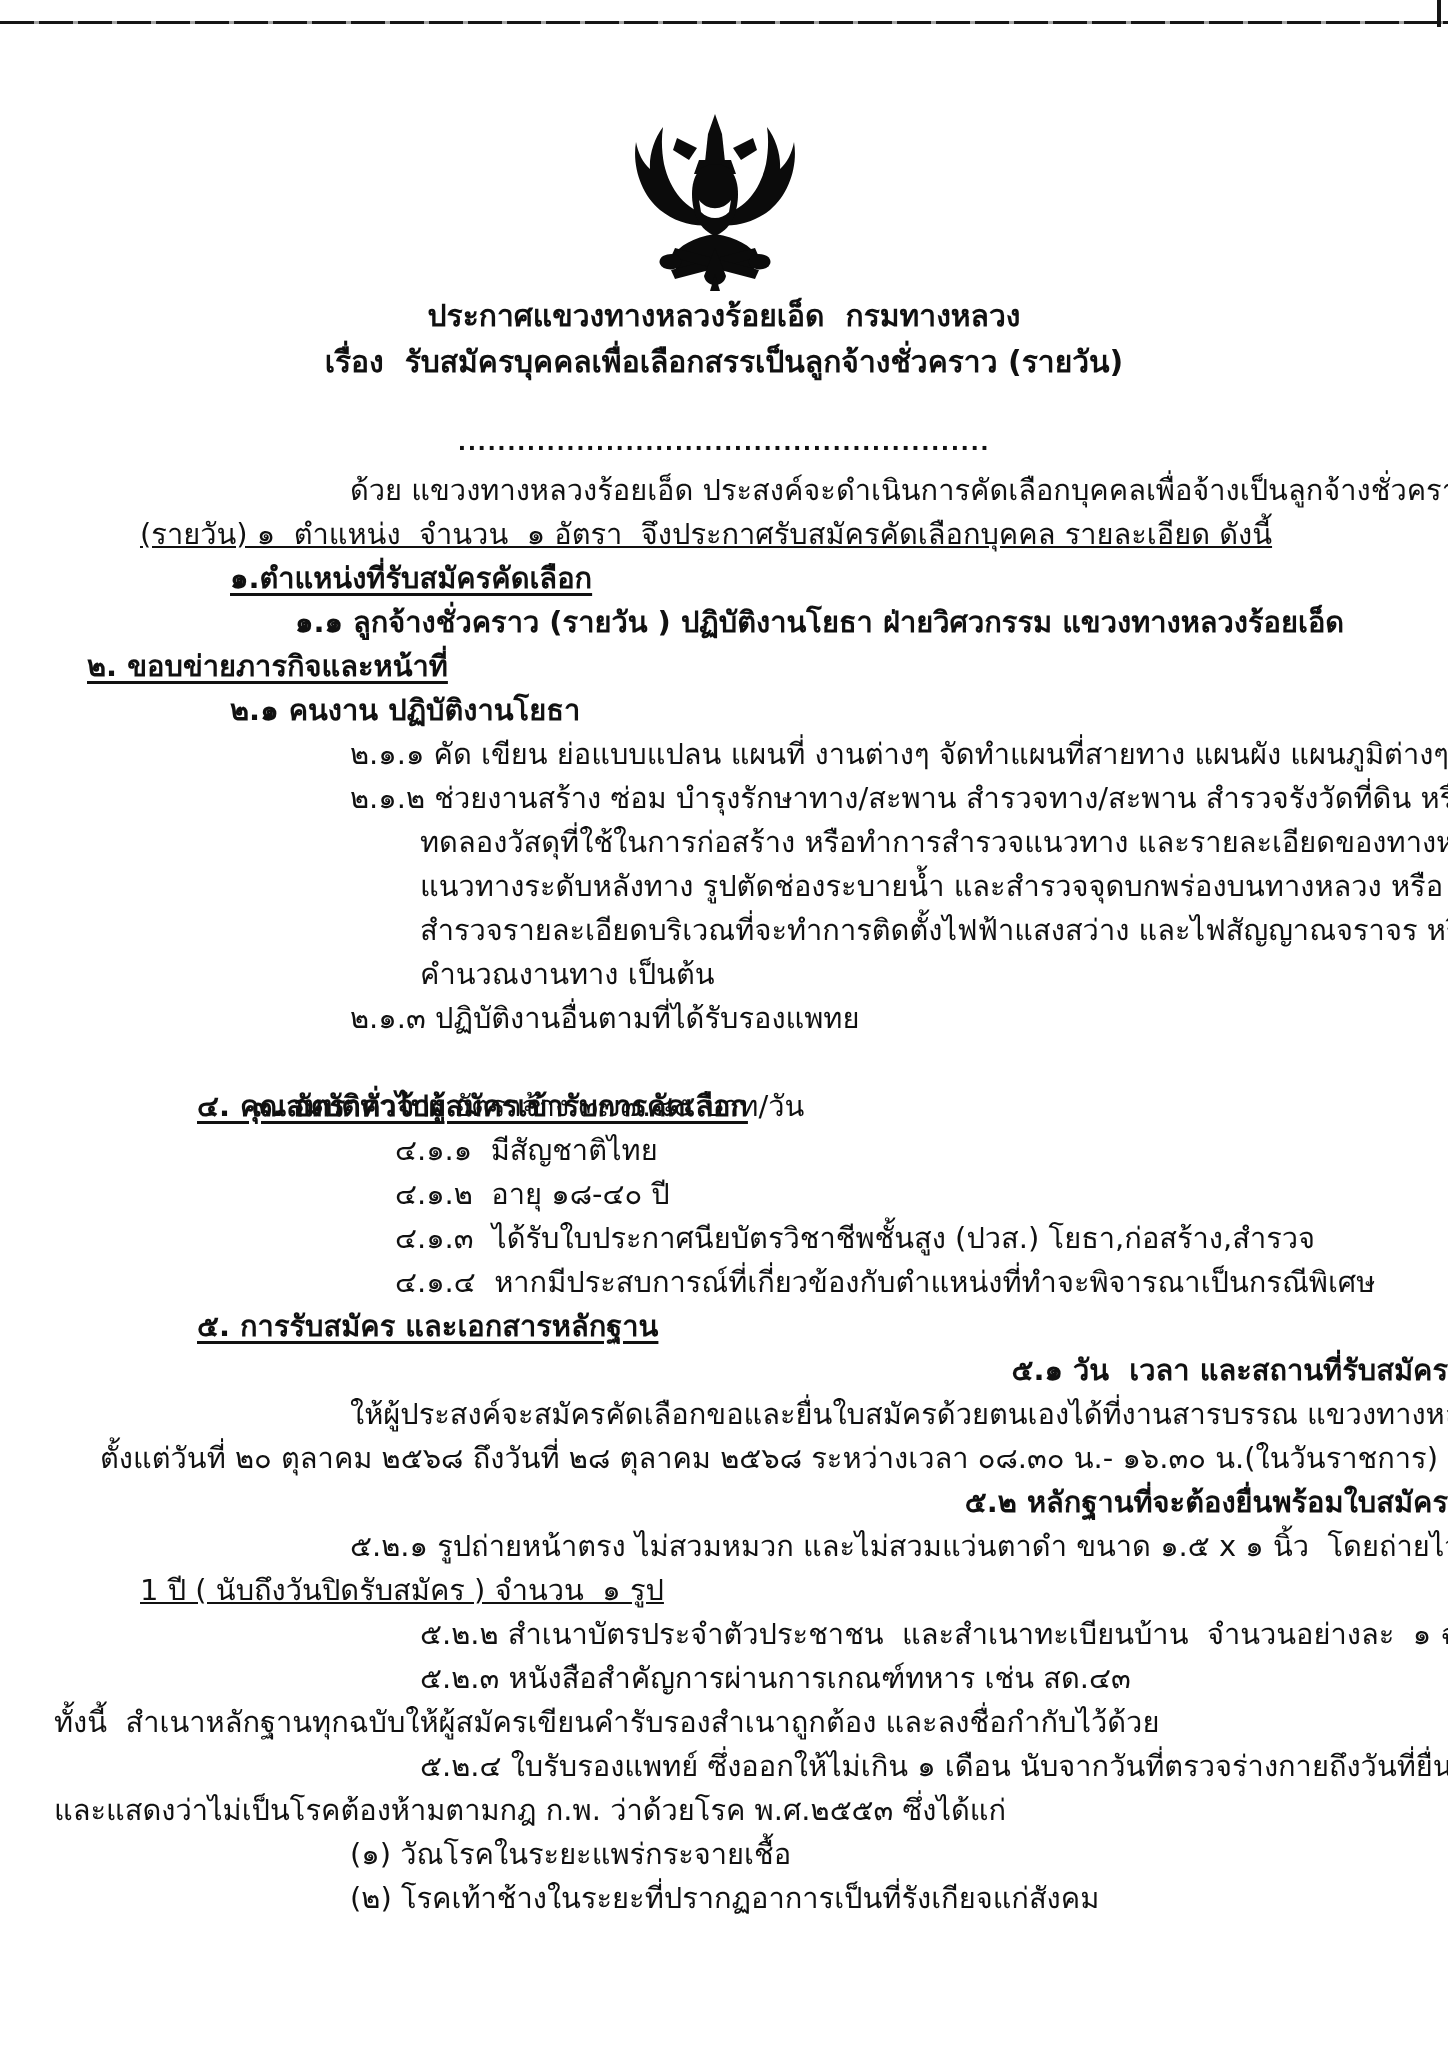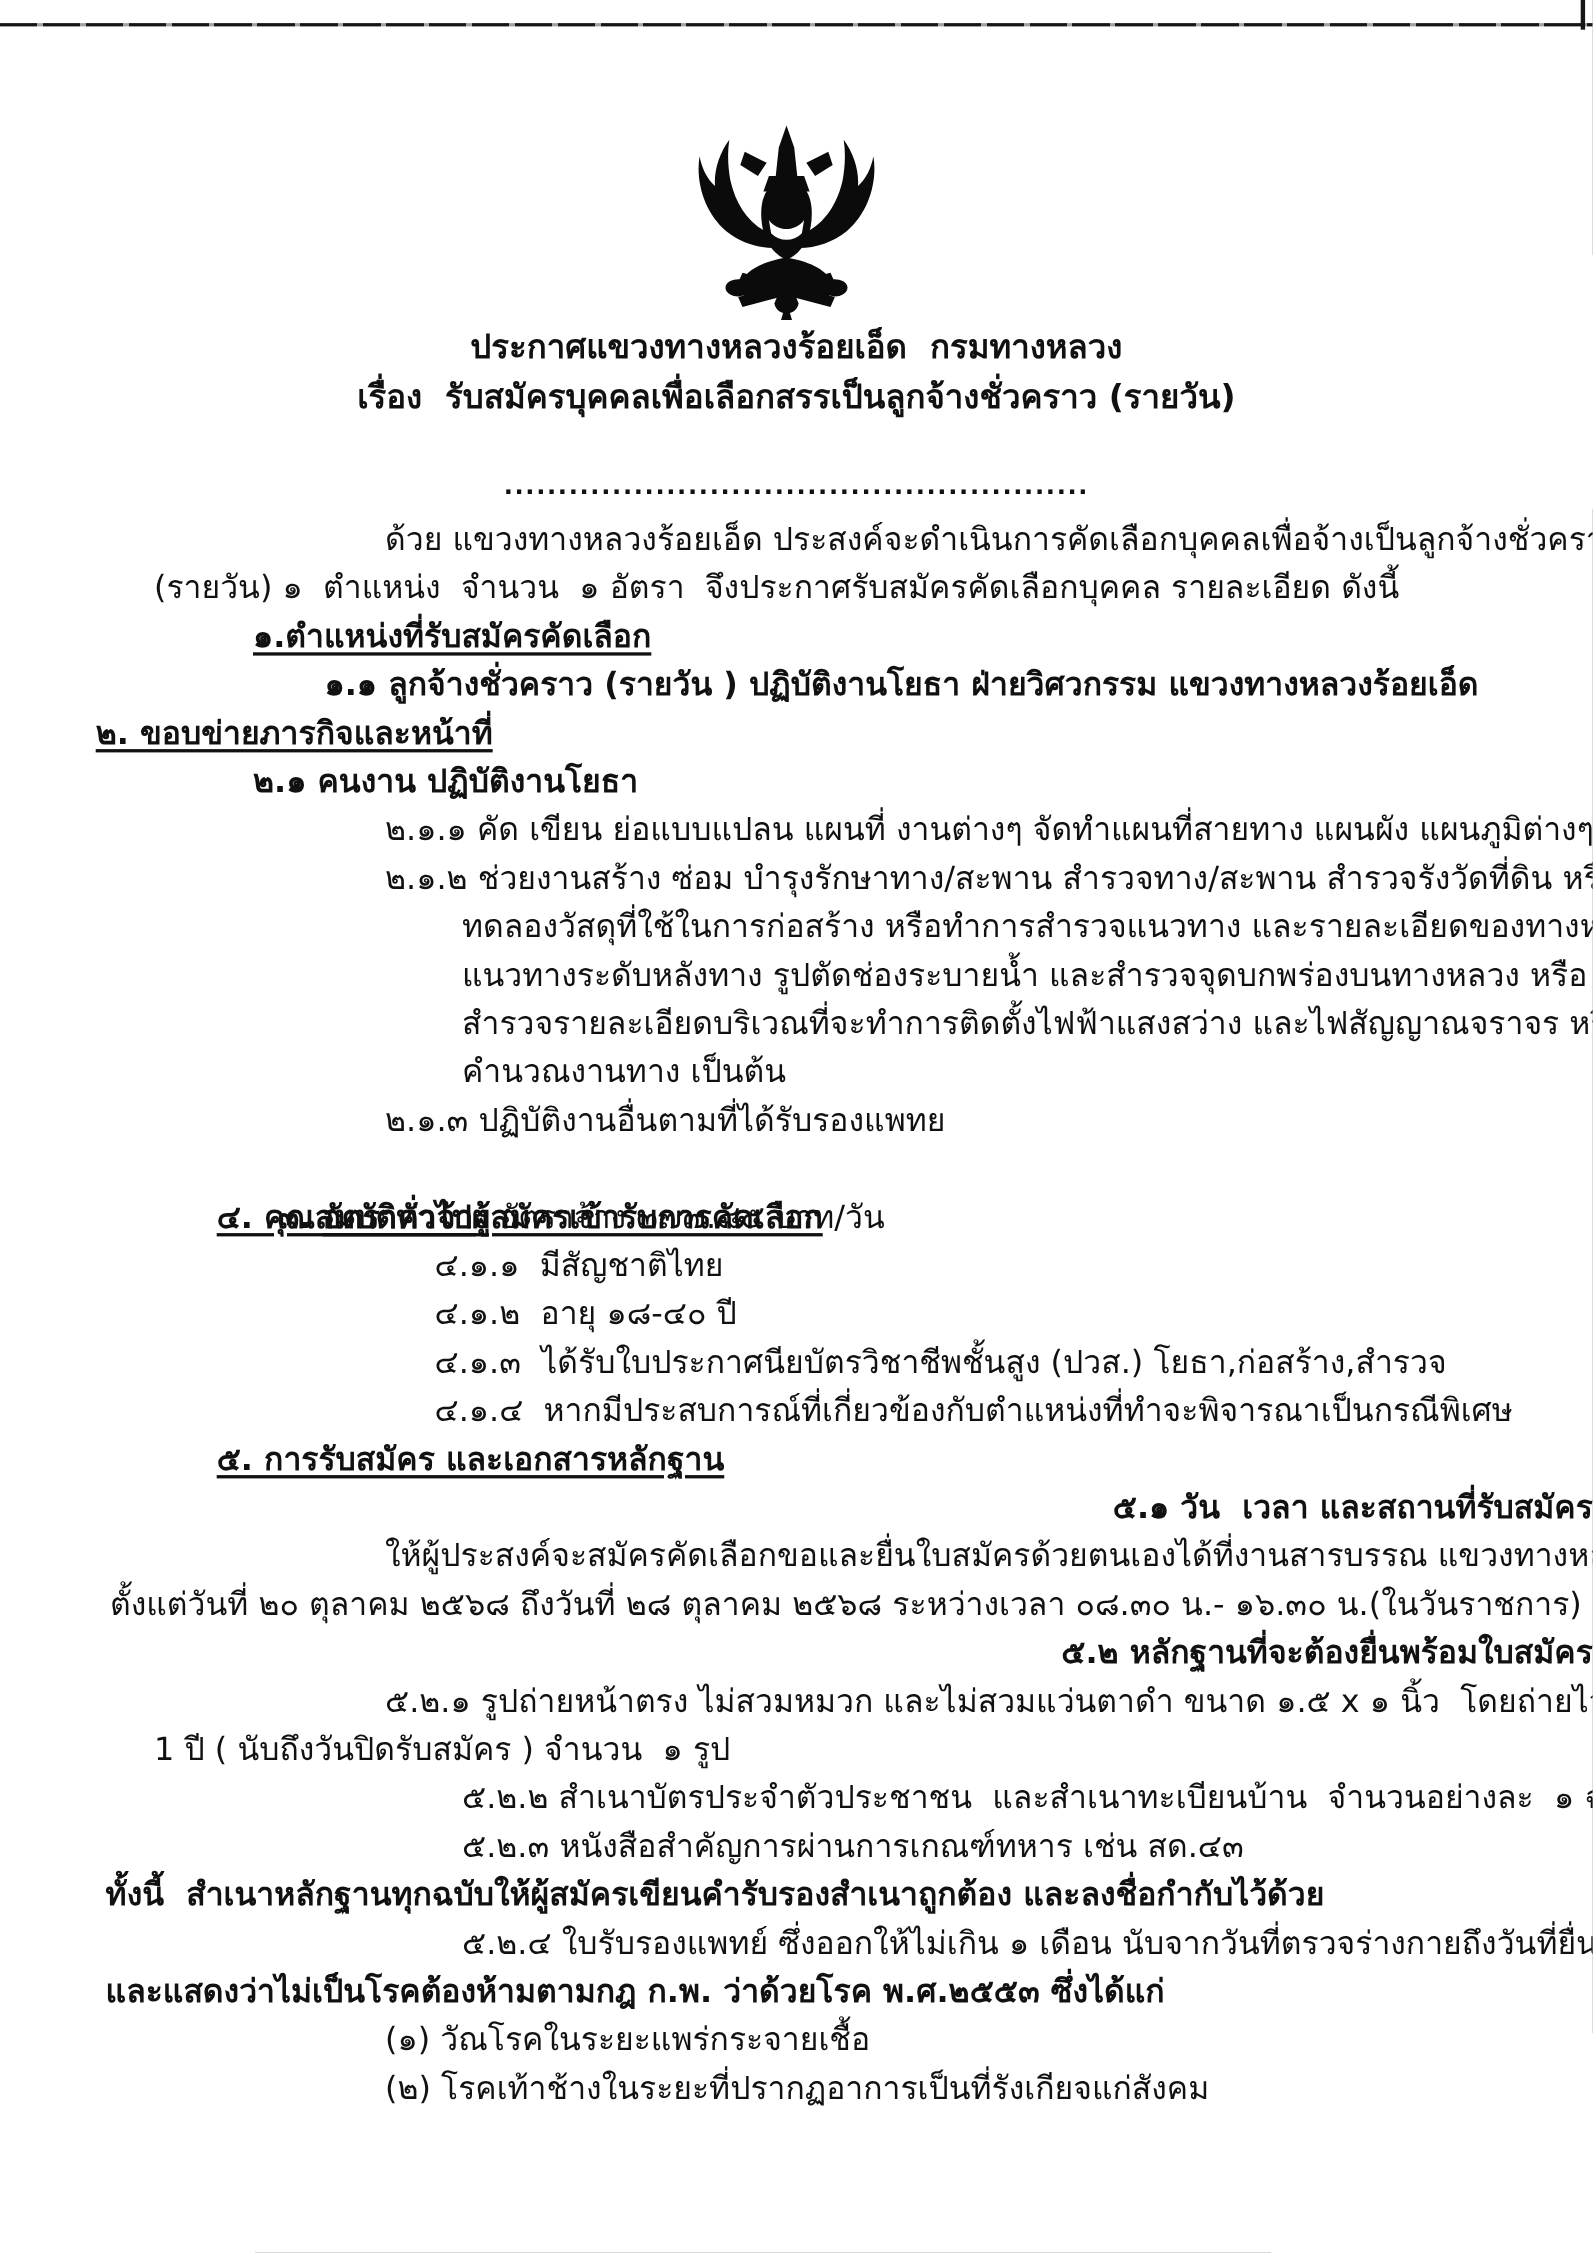--- a/index.html
+++ b/index.html
@@ -33,21 +33,21 @@
     font-weight:bold;font-size:22px;letter-spacing:1.5px;line-height:26px;
   }
   
   .body{position:absolute;top:468px;left:0;right:0;}
   .ln{
     height:44px;line-height:44px;font-size:29px;white-space:pre;
   }
   .b{font-weight:bold;}
   .u{text-decoration:underline;text-decoration-thickness:2.5px;text-underline-offset:5px;}
   
-  .i100{margin-left:100px;} .i115{margin-left:96px;font-weight:bold;} .i140{margin-left:140px;}
+  .i100{margin-left:100px;} .i115{margin-left:54px;} .i140{margin-left:140px;text-decoration:underline;}
   .i165{margin-left:87px;} .i197{margin-left:197px;} .i230{margin-left:230px;}
   .i290{margin-left:290px;text-align:right;} .i295{margin-left:295px;} .i350{margin-left:350px;}
   .i395{margin-left:395px;} .i420{margin-left:420px;}
 </style>
 </head>
 <body>
 
 <div class="page">
 
   <div class="top-rule"></div>

